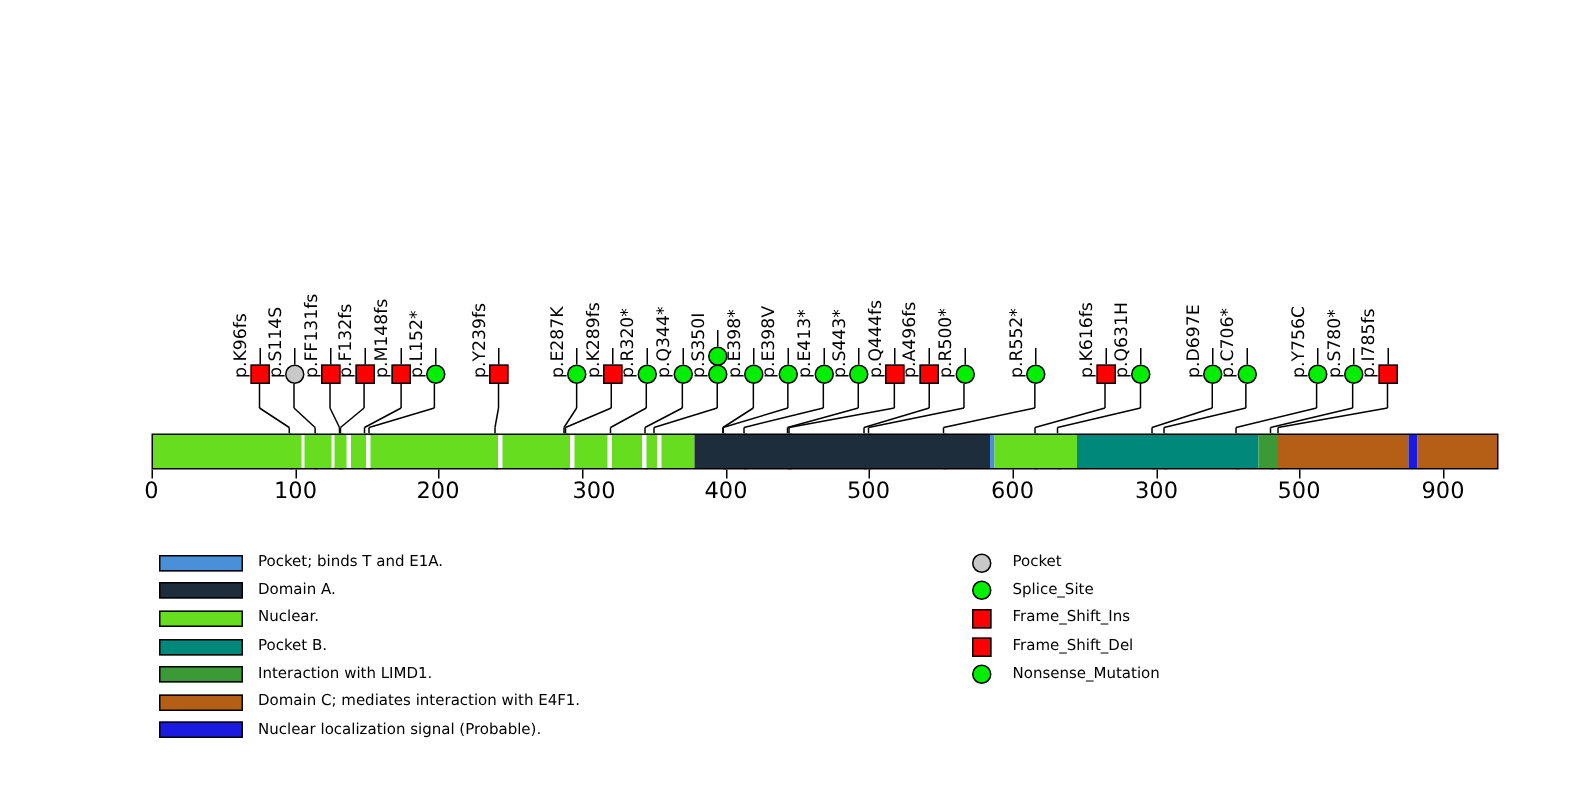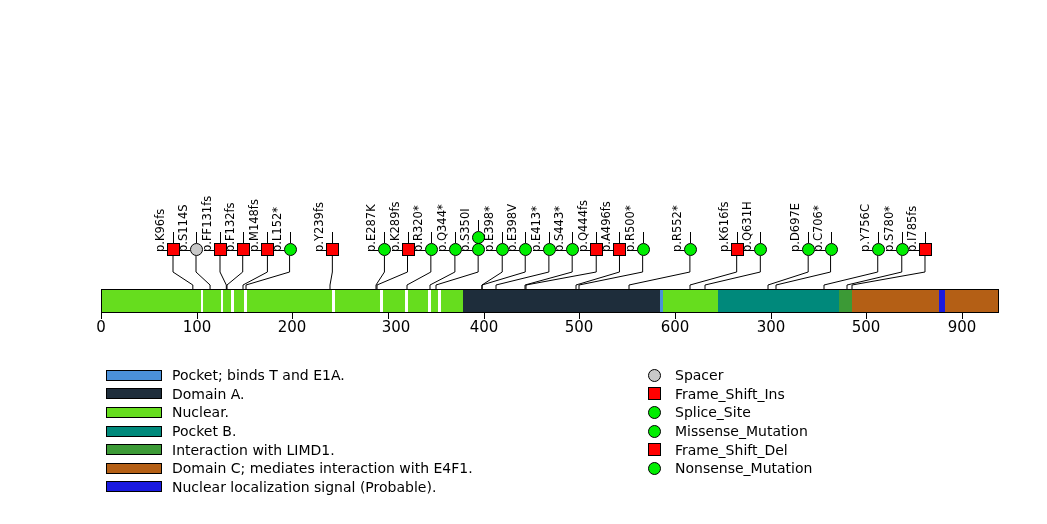--- a/index.html
+++ b/index.html
@@ -40,21 +40,21 @@
   #axis{position:absolute;left:0;top:313px;width:1047px;height:30px;}
   .tick{position:absolute;top:0;width:1px;height:6px;background:#000;}
   .tlab{position:absolute;top:5px;font-size:15px;color:#000;transform:translateX(-50%);}
 
   
   .legcol{position:absolute;}
   .legrow{display:flex;align-items:center;height:18.6px;}
   .legsw{width:56px;height:11px;border:1px solid #000;box-sizing:border-box;margin-right:10px;}
   .legmk{width:13px;height:13px;border:1px solid #000;box-sizing:border-box;margin-right:14px;margin-left:22px;}
   .legmk.ci{border-radius:50%;}
-  .legtxt{font-size:14px;color:#000;line-height:1;}
+  .legtxt{font-size:10px;color:#000;line-height:1;}
 </style>
 </head>
 <body>
 
 <div id="stage">
 
   <div id="labels-layer">
       <div class="lbl" style="left: 167px; top: 238px;">p.K96fs</div>
       <div class="lbl" style="left: 190px; top: 238px;">p.S114S</div>
       <div class="lbl" style="left: 214px; top: 238px;">p.FF131fs</div>
@@ -374,35 +374,31 @@
       </div>
       <div class="legrow">
         <div class="legsw" style="background: rgb(26, 26, 224);"></div>
         <div class="legtxt">Nuclear localization signal (Probable).</div>
       </div>
     </div>
 
   <div class="legcol" id="legend-mutations" style="left:626px;top:366px;">
       <div class="legrow">
         <div class="legmk ci" style="background: rgb(200, 200, 200);"></div>
-        <div class="legtxt">Spacer</div>
+        <div class="legtxt">Pocket</div>
+      </div>
+      <div class="legrow">
+        <div class="legmk ci" style="background: rgb(0, 238, 0);"></div>
+        <div class="legtxt">Splice_Site</div>
       </div>
       <div class="legrow">
         <div class="legmk" style="background: rgb(255, 0, 0);"></div>
         <div class="legtxt">Frame_Shift_Ins</div>
       </div>
       <div class="legrow">
-        <div class="legmk ci" style="background: rgb(0, 238, 0);"></div>
-        <div class="legtxt">Splice_Site</div>
-      </div>
-      <div class="legrow">
-        <div class="legmk ci" style="background: rgb(0, 238, 0);"></div>
-        <div class="legtxt">Missense_Mutation</div>
-      </div>
-      <div class="legrow">
         <div class="legmk" style="background: rgb(255, 0, 0);"></div>
         <div class="legtxt">Frame_Shift_Del</div>
       </div>
       <div class="legrow">
         <div class="legmk ci" style="background: rgb(0, 238, 0);"></div>
         <div class="legtxt">Nonsense_Mutation</div>
       </div>
     </div>
 
 </div>

